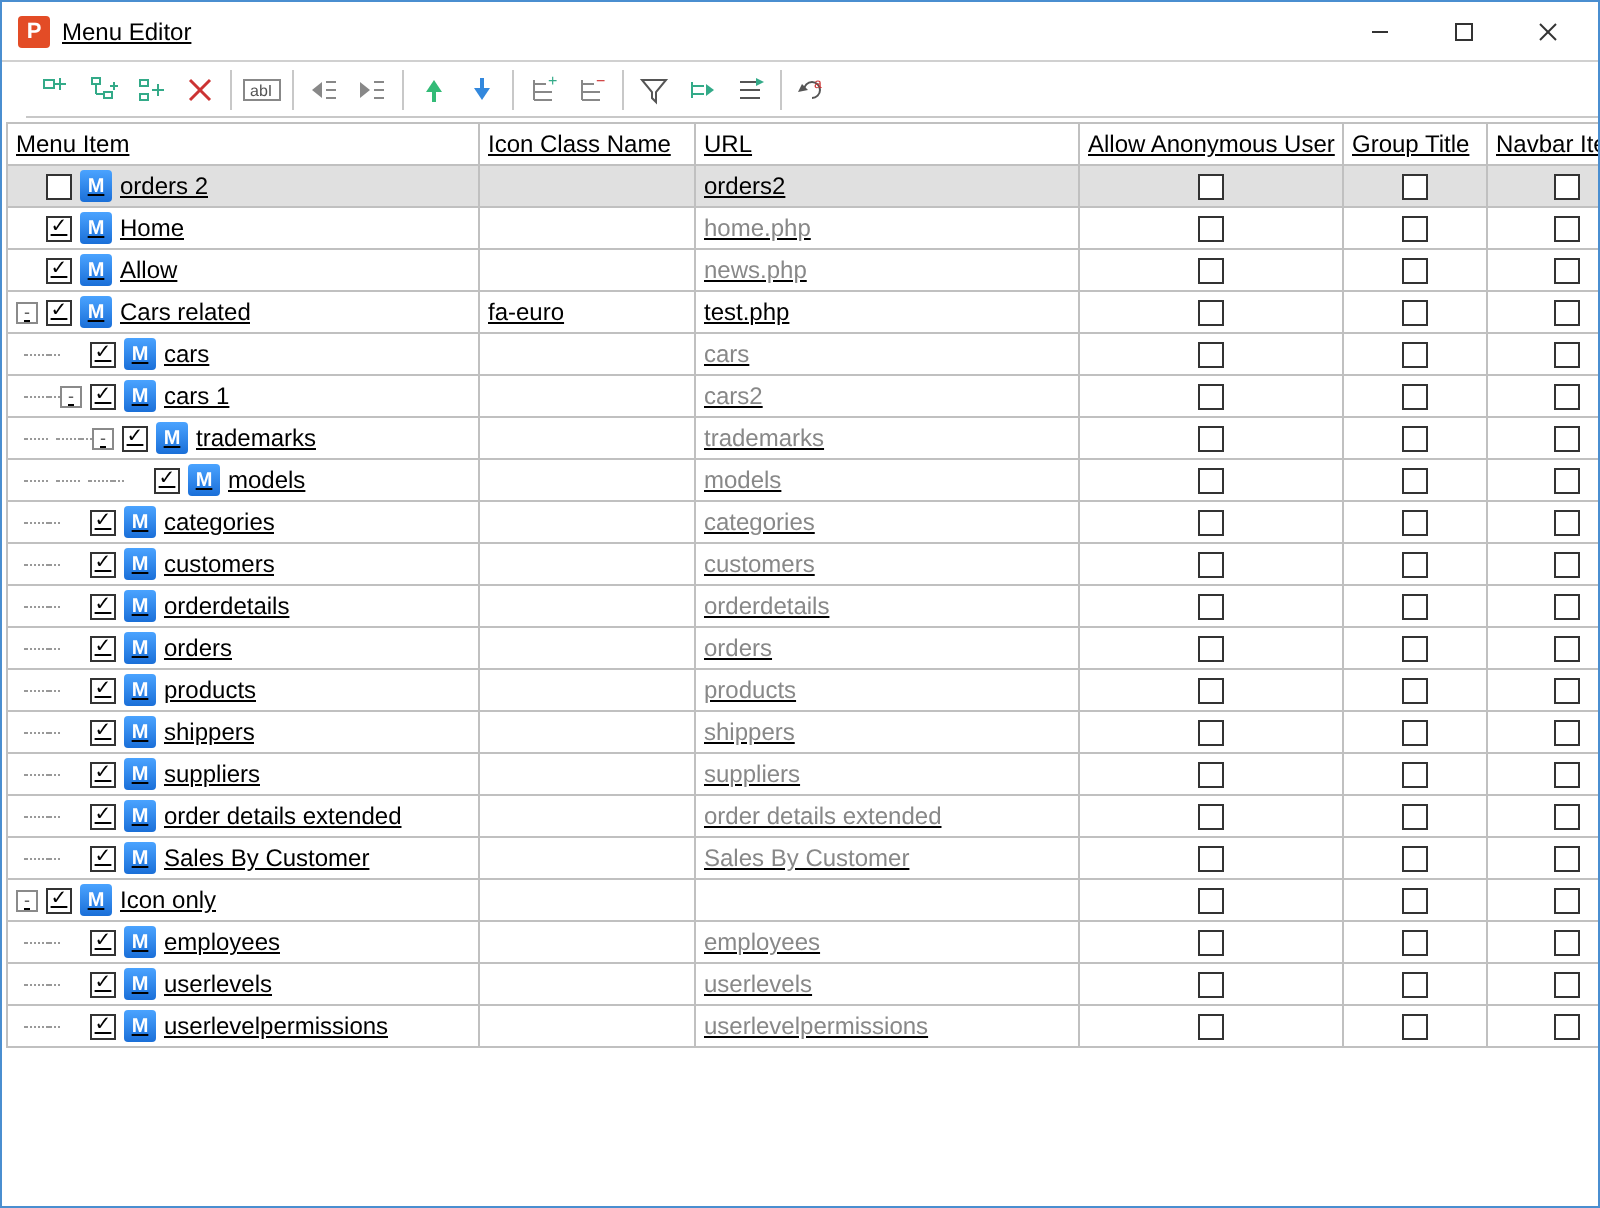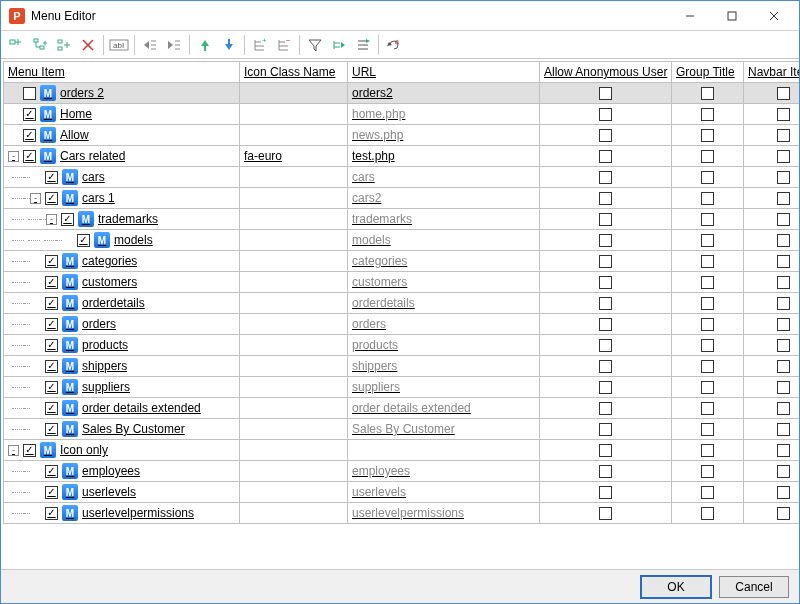--- a/index.html
+++ b/index.html
@@ -30,38 +30,39 @@
   background: #e34c26;
   border-radius: 2px;
   display: inline-flex;
   align-items: center;
   justify-content: center;
   color: #fff;
   font-weight: bold;
   font-size: 11px;
   margin-right: 6px;
 }
-.titlebar .title { flex: 1; }
+.titlebar .title { flex: 1; text-decoration: underline; }
 .titlebar .wbtn {
   width: 42px;
   height: 28px;
   display: inline-flex;
   align-items: center;
   justify-content: center;
   color: #333;
   font-size: 13px;
 }
 .titlebar .wbtn svg { pointer-events:none; }
 .toolbar {
   height: 28px;
   display: flex;
   align-items: center;
   padding: 0 4px;
   border-bottom: 1px solid #c8c8c8;
   gap: 2px;
+  margin-left: 12px;
 }
 .toolbar .tbtn {
   width: 22px; height: 22px;
   display: inline-flex;
   align-items: center;
   justify-content: center;
   border: 1px solid transparent;
   border-radius: 2px;
 }
 .toolbar .sep {
@@ -1044,18 +1045,14 @@
             <td>
               <div class="cell-center">
                 <span class="chk"></span>
               </div>
             </td>
           </tr>
         </tbody>
     </table>
   </div>
 
-  <div class="footer">
-    <button class="primary">OK</button>
-    <button>Cancel</button>
-  </div>
 
 </div>
 
 </body></html>

